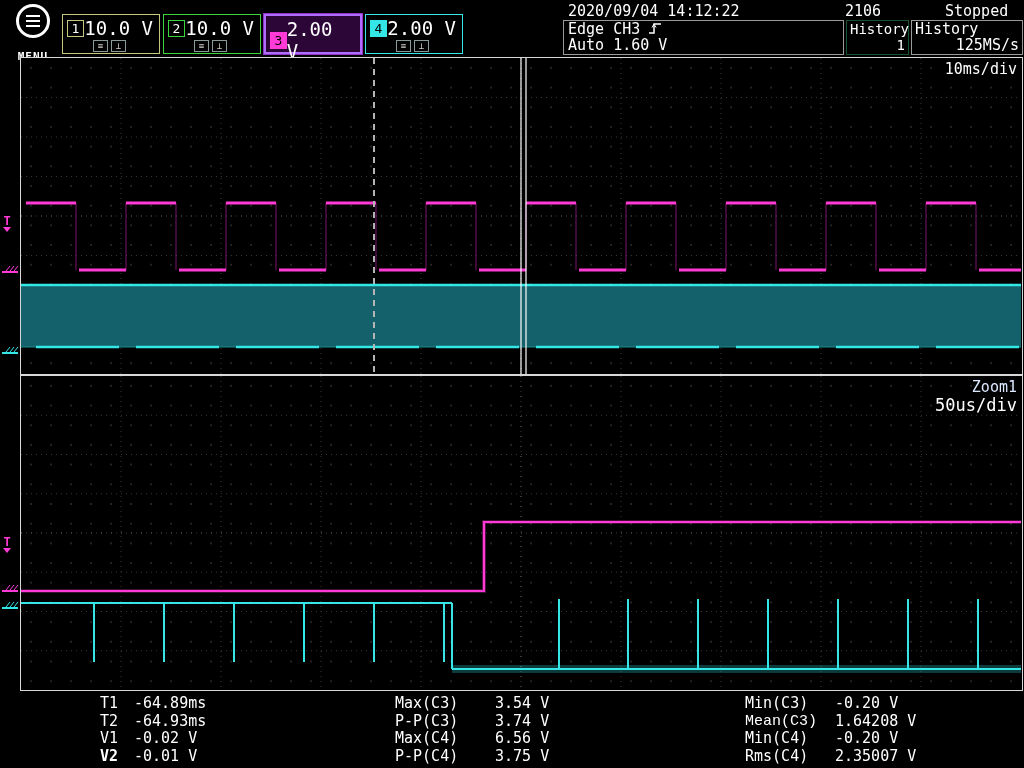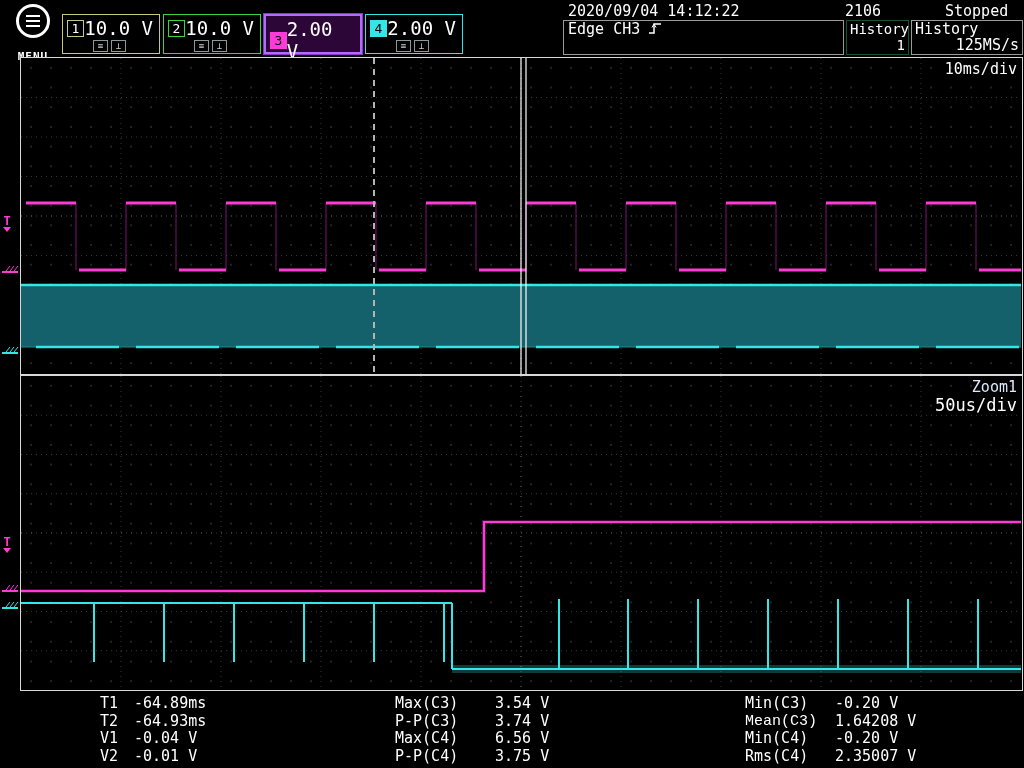--- a/index.html
+++ b/index.html
@@ -120,20 +120,23 @@
   <div class="hdr-count">2106</div>
   <div class="hdr-state">Stopped</div>
 
   <div class="trigbox">
     <div class="trow">
       <span>Edge CH3</span>
       <svg class="edge-icon" width="14" height="15" viewBox="0 0 14 15">
         <path d="M1,12 H6 V3 H13" fill="none" stroke="#fff" stroke-width="1.5"></path>
         <path d="M4,6.5 L6,3 L8,6.5" fill="none" stroke="#fff" stroke-width="1"></path>
       </svg>
+    </div>
+    <div class="trow">
+      <span>Auto 1.60 V</span>
     </div>
   </div>
 
   <div class="histbox">
     <div>History</div>
     <div class="rt">1</div>
   </div>
 
   <div class="normbox">
     <div>History</div>
@@ -233,22 +236,22 @@
           <line x1="1" y1="7" x2="17" y2="7" stroke="#35e6e6" stroke-width="2"></line>
           <line x1="5" y1="6" x2="9" y2="1" stroke="#35e6e6" stroke-width="1"></line>
           <line x1="9" y1="6" x2="13" y2="1" stroke="#35e6e6" stroke-width="1"></line>
           <line x1="13" y1="6" x2="17" y2="1" stroke="#35e6e6" stroke-width="1"></line>
         </svg></div>
     </div>
 
   <div class="meas" id="mc1" style="left:100px">
       <div class="mrow"><span class="ml" style="width: 34px;">T1</span><span class="mv">-64.89ms</span></div>
       <div class="mrow"><span class="ml" style="width: 34px;">T2</span><span class="mv">-64.93ms</span></div>
-      <div class="mrow"><span class="ml" style="width: 34px;">V1</span><span class="mv">-0.04 V</span></div>
-      <div class="mrow"><span class="ml" style="width: 34px;">V2</span><span class="mv">-0.01 V</span></div>
+      <div class="mrow"><span class="ml" style="width: 34px;">V1</span><span class="mv">-0.02 V</span></div>
+      <div class="mrow"><span class="ml" style="width: 34px; font-weight: bold;">V2</span><span class="mv">-0.01 V</span></div>
     </div>
   <div class="meas" id="mc2" style="left:395px">
       <div class="mrow"><span class="ml" style="width: 100px;">Max(C3)</span><span class="mv">3.54 V</span></div>
       <div class="mrow"><span class="ml" style="width: 100px;">P-P(C3)</span><span class="mv">3.74 V</span></div>
       <div class="mrow"><span class="ml" style="width: 100px;">Max(C4)</span><span class="mv">6.56 V</span></div>
       <div class="mrow"><span class="ml" style="width: 100px;">P-P(C4)</span><span class="mv">3.75 V</span></div>
     </div>
   <div class="meas" id="mc3" style="left:745px">
       <div class="mrow"><span class="ml" style="width: 90px;">Min(C3)</span><span class="mv">-0.20 V</span></div>
       <div class="mrow"><span class="ml" style="width: 90px; font-family: Liberation Mono, monospace;">Mean(C3)</span><span class="mv">1.64208 V</span></div>

